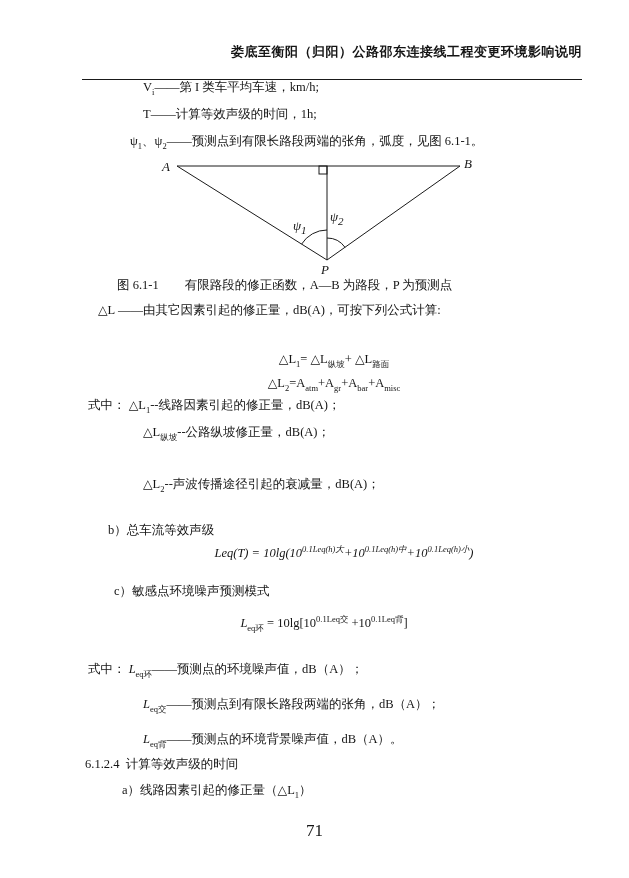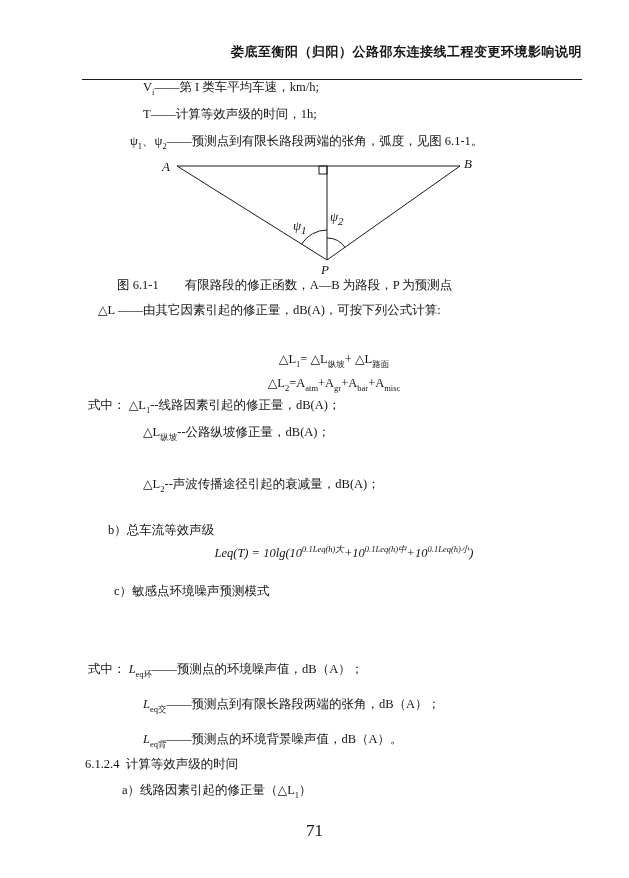--- a/index.html
+++ b/index.html
@@ -88,20 +88,23 @@
   <div class="line" style="top:522px;left:108px;">
     <span>b）总车流等效声级</span>
   </div>
   <div class="formula it" style="top:546px;left:110px;width:468px;">
     <span>Leq(T) = 10lg(10</span><sup>0.1Leq(h)大</sup><span>+10</span><sup>0.1Leq(h)中</sup><span>+10</span><sup>0.1Leq(h)小</sup><span>)</span>
   </div>
 
   <div class="line" style="top:583px;left:108px;margin-left:6px;">
     <span>c）敏感点环境噪声预测模式</span>
   </div>
+  <div class="formula" style="top:616px;left:90px;width:468px;">
+    <span class="it">L</span><sub>eq环</sub><span> = 10lg[10</span><sup>0.1Leq交</sup><span> +10</span><sup>0.1Leq背</sup><span>]</span>
+  </div>
 
   <div class="line" style="top:661px;left:88px;">
     <span class="wlabel">式中：</span>
     <span class="it">L</span><sub>eq环</sub><span>——</span><span>预测点的环境噪声值，dB（A）；</span>
   </div>
   <div class="line" style="top:696px;left:143px;">
     <span class="it">L</span><sub>eq交</sub><span>——</span><span>预测点到有限长路段两端的张角，dB（A）；</span>
   </div>
   <div class="line" style="top:731px;left:143px;">
     <span class="it">L</span><sub>eq背</sub><span>——</span><span>预测点的环境背景噪声值，dB（A）。</span>

